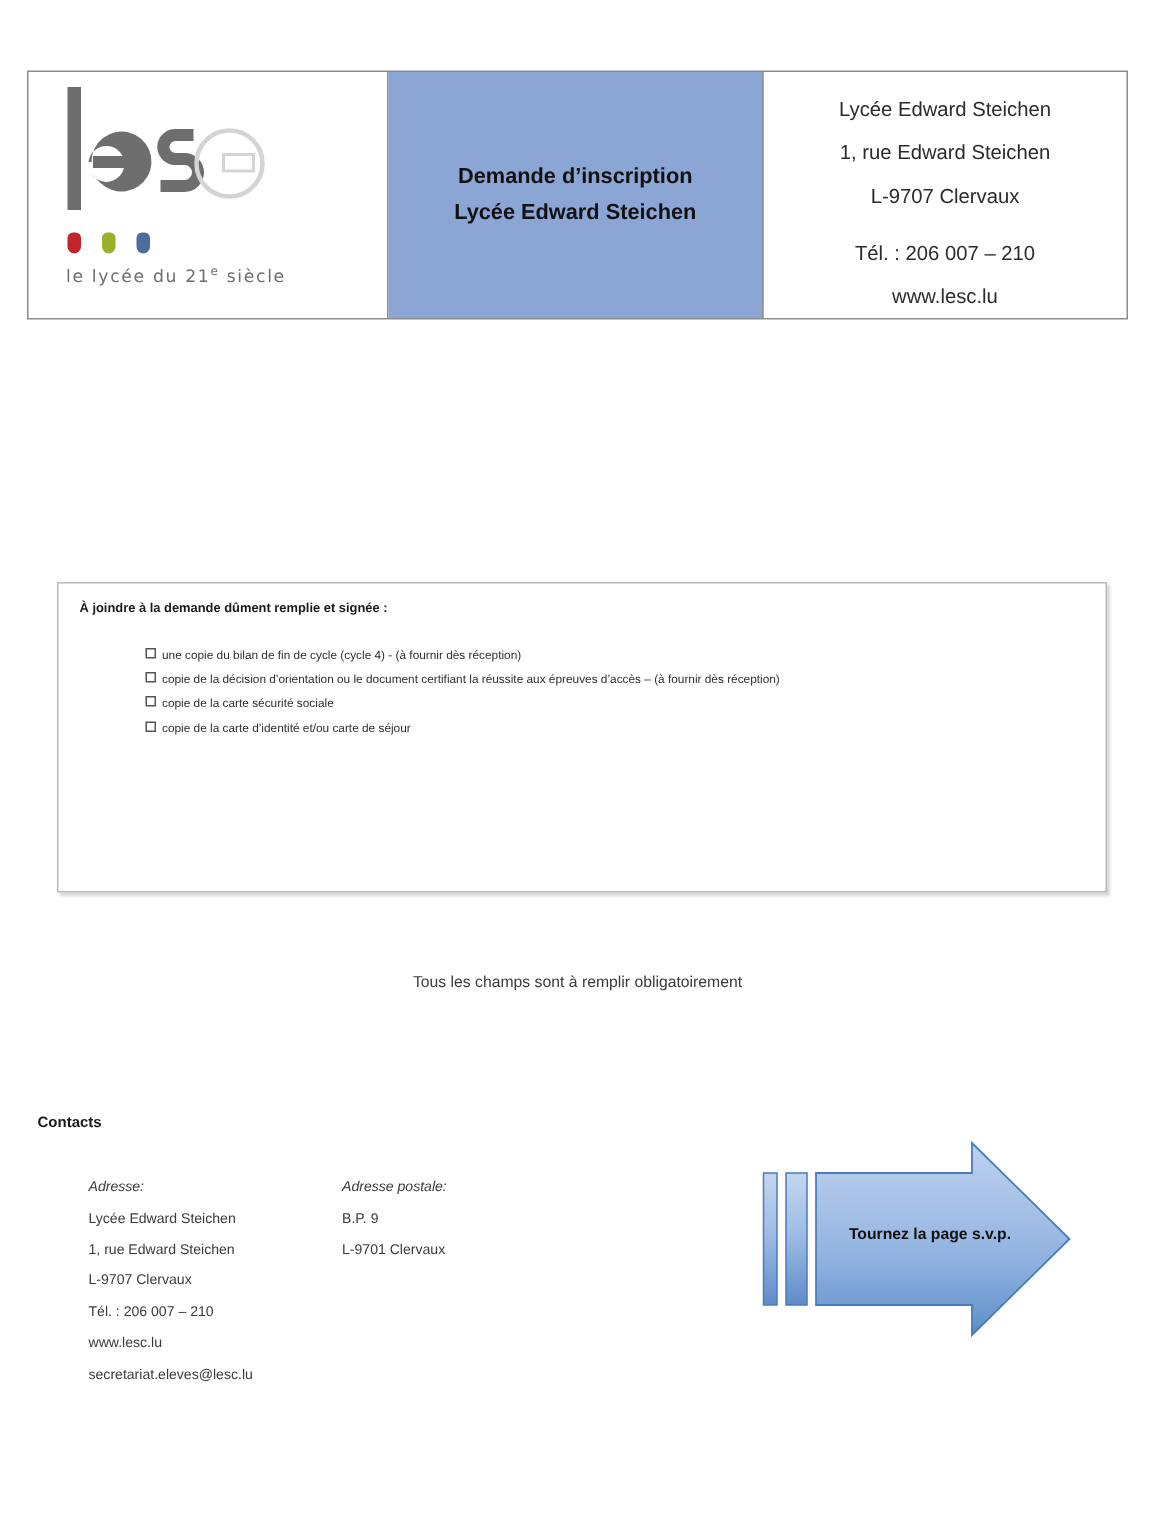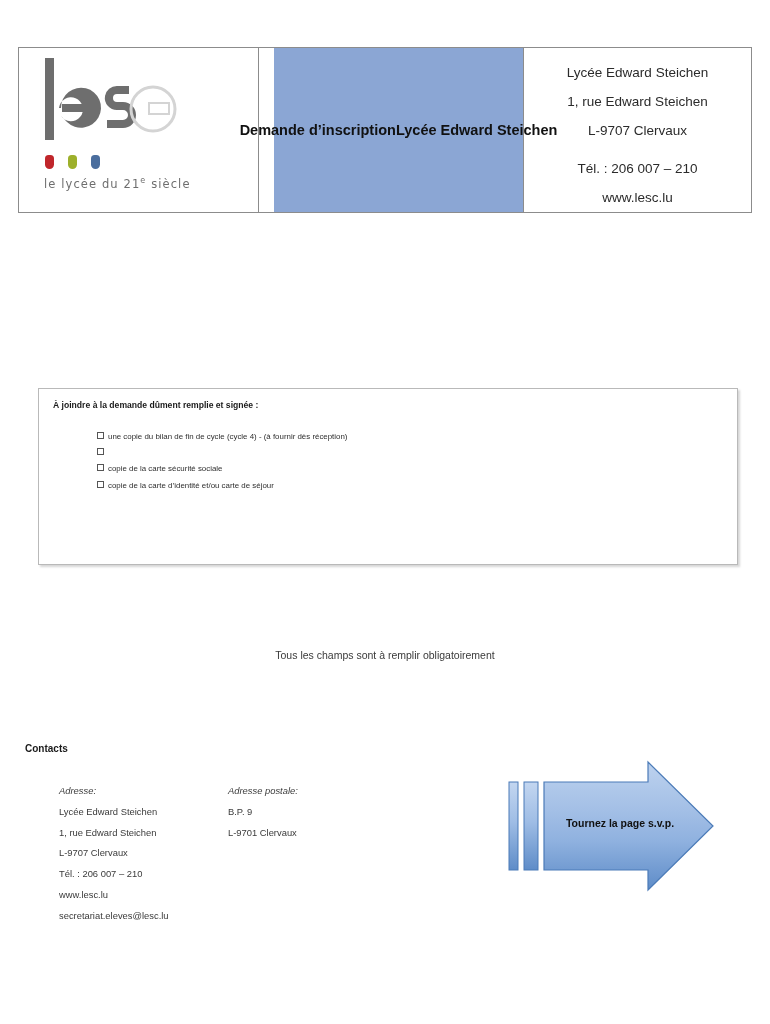--- a/index.html
+++ b/index.html
@@ -34,24 +34,23 @@
   }
   .cell-logo {
     width: 240px;
     border-right: 1px solid #8c8c8c;
   }
   .cell-title {
     width: 250px;
     background: #8BA6D4;
     border-right: 1px solid #8c8c8c;
     display: flex;
-    flex-direction: row;
+    flex-direction: column;
     align-items: center;
     justify-content: center;
-    margin-left: 15px;
   }
   .cell-address {
     flex: 1;
     display: flex;
     flex-direction: column;
     align-items: center;
     justify-content: flex-start;
     padding-top: 10px;
   }
 
@@ -118,21 +117,21 @@
     white-space: nowrap;
   }
   .addr-gap { height: 14px; }
 
   
   .checklist-box {
     position: absolute;
     left: 38px;
     top: 388px;
     width: 700px;
-    height: 177px;
+    height: 207px;
     box-sizing: border-box;
     border: 1px solid #b9b9b9;
     background: #ffffff;
     box-shadow: 2px 2px 2px rgba(0,0,0,0.16);
   }
   .checklist-title {
     position: absolute;
     left: 14px;
     top: 11px;
     font-size: 8.6px;
@@ -257,21 +256,21 @@
     <div class="addr-gap"></div>
     <div class="addr-line">Tél. : 206 007 – 210</div>
     <div class="addr-line">www.lesc.lu</div>
   </div>
 </div>
 
 <div class="checklist-box">
   <div class="checklist-title">À joindre à la demande dûment remplie et signée :</div>
   <div class="checklist-items">
     <div class="checklist-item"><span class="check-box-glyph"></span><span>une copie du bilan de fin de cycle (cycle 4) - (à fournir dès réception)</span></div>
-    <div class="checklist-item"><span class="check-box-glyph"></span></div>
+    <div class="checklist-item"><span class="check-box-glyph"></span><span>copie de la décision d’orientation ou le document certifiant la réussite aux épreuves d’accès – (à fournir dès réception)</span></div>
     <div class="checklist-item"><span class="check-box-glyph"></span><span>copie de la carte sécurité sociale</span></div>
     <div class="checklist-item"><span class="check-box-glyph"></span><span>copie de la carte d’identité et/ou carte de séjour</span></div>
   </div>
 </div>
 
 <div class="middle-note">Tous les champs sont à remplir obligatoirement</div>
 
 <div class="contacts-heading">Contacts</div>
 
 <div class="contacts-col contacts-col-left">

